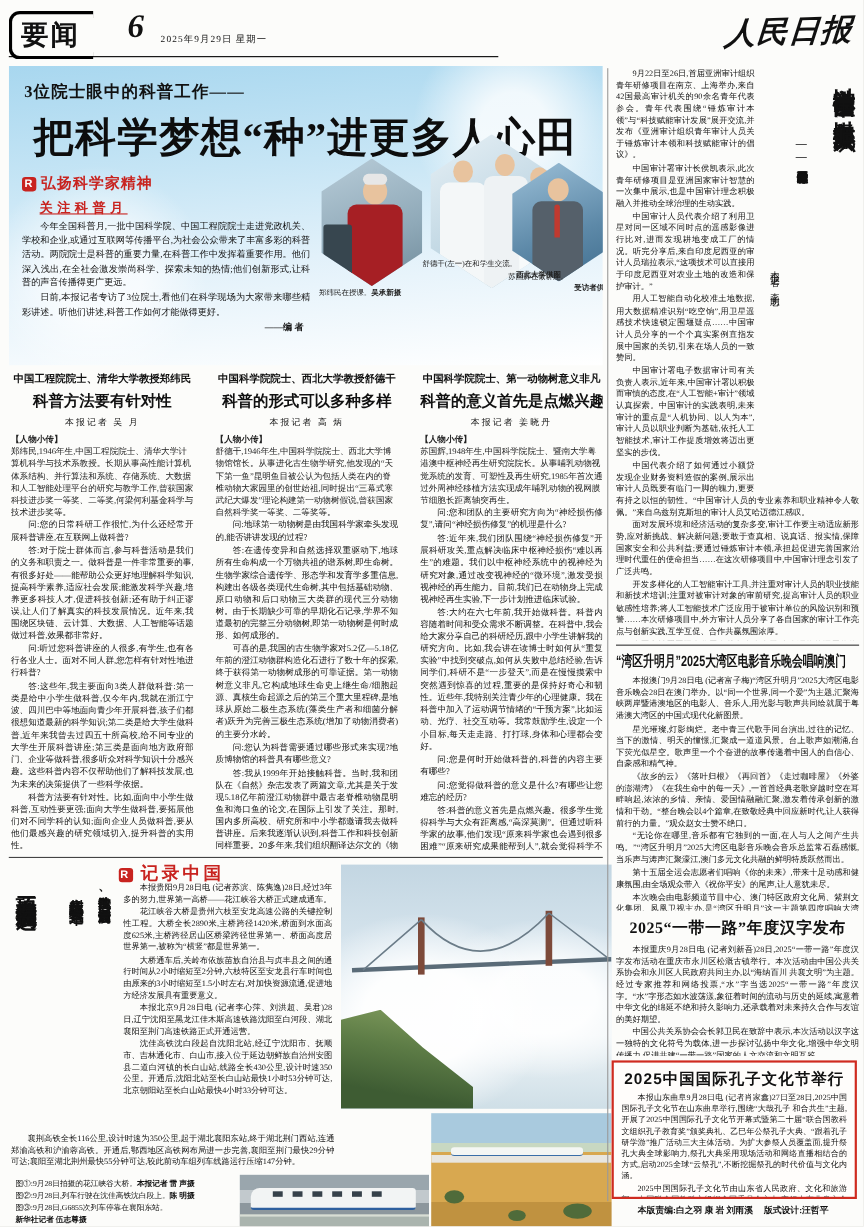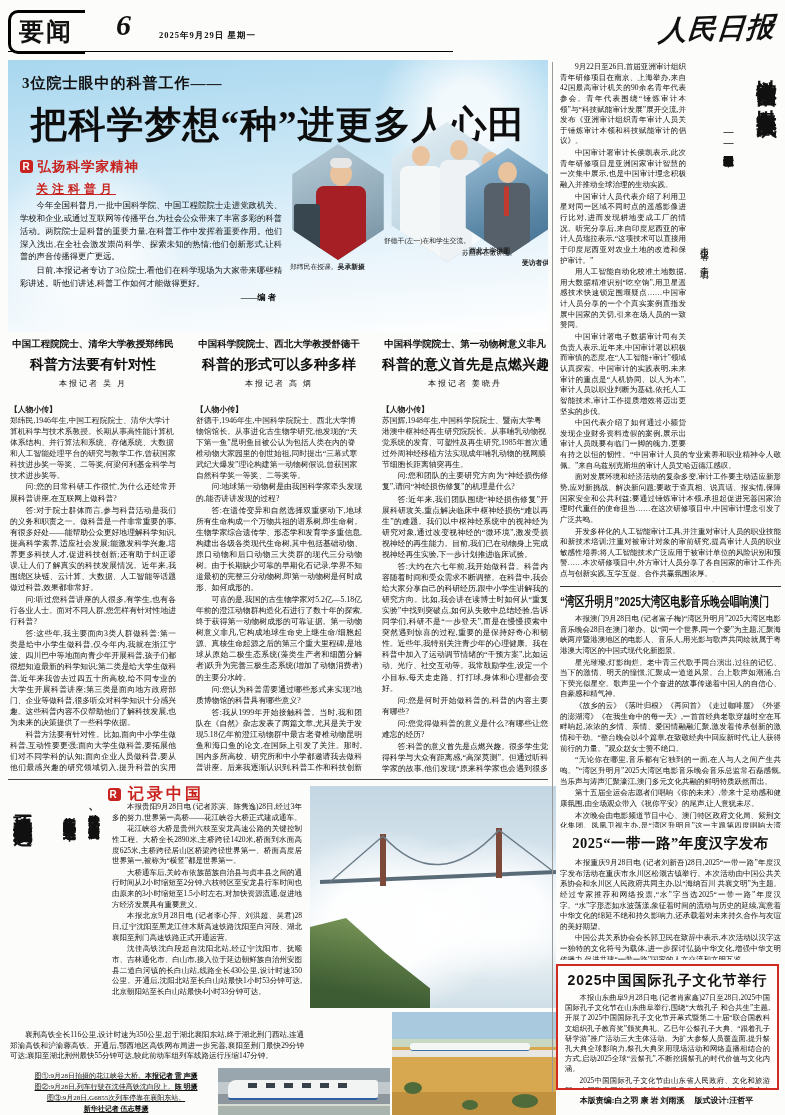--- a/index.html
+++ b/index.html
@@ -7,21 +7,21 @@
         font-family:"Liberation Serif","DejaVu Serif",serif;color:#111;}
   .vtext{writing-mode:vertical-rl;text-orientation:upright;}
   .para{margin:0 0 1px 0;text-indent:2em;text-align:justify;}
   .q{font-weight:normal;}
 
   
   #hdr{position:absolute;left:8px;top:8px;width:769px;height:46px;}
   #sec-box{position:absolute;left:0;top:2px;border-left:3px solid #000;border-top:3px solid #000;border-bottom:3px solid #000;
            border-radius:10px 0 0 10px;padding:2px 12px 3px 8px;font-size:25px;font-weight:bold;letter-spacing:2px;}
   #pg-num{position:absolute;left:108px;top:0px;font-size:30px;font-weight:bold;font-style:italic;}
-  #hdr-date{position:absolute;left:151px;top:22px;font-size:8.5px;letter-spacing:1px;font-weight:bold;}
+  #hdr-date{position:absolute;left:138px;top:22px;font-size:8.5px;letter-spacing:1px;font-weight:normal;}
   #hdr-line{position:absolute;left:0;top:43px;width:445px;border-top:1.5px solid #000;}
   #masthead{position:absolute;right:2px;top:2px;font-size:28px;font-weight:bold;font-style:italic;
             transform:skewX(-6deg) rotate(-2deg);letter-spacing:1px;}
 
   
   #feature{position:absolute;left:8px;top:60px;width:540px;height:717px;overflow:hidden;}
   #feat-bg{position:absolute;left:0;top:0;width:540px;height:272px;
      background:
        radial-gradient(circle at 85% 20%, rgba(255,255,255,.8) 0 6%, rgba(255,255,255,0) 18%),
        radial-gradient(circle at 15% 70%, rgba(255,255,255,.7) 0 8%, rgba(255,255,255,0) 20%),
@@ -48,36 +48,36 @@
   .fig-body{position:absolute;border-radius:8px 8px 0 0;}
   .photo-cap{position:absolute;font-size:6.8px;line-height:1.5;color:#222;}
   .photo-cap b{font-weight:bold;}
   .cap-credit{text-align:right;font-weight:bold;}
 
   .feat-col{position:absolute;top:278px;width:166px;height:436px;overflow:hidden;}
   #col0{left:2px;} #col1{left:188px;} #col2{left:374px;}
   .col-author{text-align:center;font-size:9.5px;font-weight:600;letter-spacing:0;}
   .col-head{text-align:center;font-size:14px;font-weight:bold;margin:5px 0 4px 0;letter-spacing:0;
             font-family:"Liberation Sans","DejaVu Sans",sans-serif;white-space:nowrap;}
-  .col-by{text-align:center;font-size:8px;letter-spacing:2px;margin-bottom:15px;}
+  .col-by{text-align:center;font-size:8px;letter-spacing:2px;margin-bottom:5px;}
   .bio{font-size:7.8px;line-height:1.42;color:#222;}
   .bio-label{font-weight:bold;display:block;text-indent:0;}
   .colbody{font-size:7.8px;line-height:1.42;}
 
   
   #rule-left{position:absolute;left:8px;top:779px;width:540px;border-top:1px solid #444;}
   #record{position:absolute;left:8px;top:782px;width:540px;height:333px;}
   #rec-head{position:absolute;left:0;top:2px;width:296px;text-align:center;font-size:16px;font-weight:bold;color:#c8231f;letter-spacing:3px;}
   #rec-title{position:absolute;left:2px;top:18px;height:226px;font-size:19px;font-weight:bold;letter-spacing:1px;}
   #rec-sub1{position:absolute;left:52px;top:24px;height:220px;font-size:13px;font-weight:600;letter-spacing:1px;}
   #rec-sub2{position:absolute;left:78px;top:24px;height:222px;font-size:11.5px;font-weight:600;}
   #rec-text{position:absolute;left:104px;top:20px;width:190px;height:224px;overflow:hidden;font-size:7.5px;line-height:1.42;}
   #rec-wide{position:absolute;left:2px;top:248px;width:294px;height:40px;overflow:hidden;font-size:7.5px;line-height:1.42;}
   #rec-caps{position:absolute;left:6px;top:289px;width:204px;font-size:7px;line-height:1.55;}
-  .caprow{display:flex;justify-content:center;text-decoration:underline;}
+  .caprow{display:flex;justify-content:flex-start;}
   .caprow .cr{font-weight:bold;white-space:nowrap;}
 
   .photo{position:absolute;overflow:hidden;}
   #ph-bridge{left:302px;top:4px;width:246px;height:222px;
      background:
        radial-gradient(ellipse at 30% 62%, rgba(255,255,255,.95) 0 22%, rgba(255,255,255,0) 48%),
        radial-gradient(ellipse at 75% 55%, rgba(255,255,255,.9) 0 18%, rgba(255,255,255,0) 42%),
        linear-gradient(180deg,#c3d6e2 0%,#dce9f1 45%,#eef4f7 70%,#cfdfe7 100%);}
   #ph-bridge .mtn{position:absolute;left:0;bottom:0;width:120px;height:90px;
      background:linear-gradient(10deg,#3e5c33 20%,#5d7c46 60%,#7a9659 90%);

